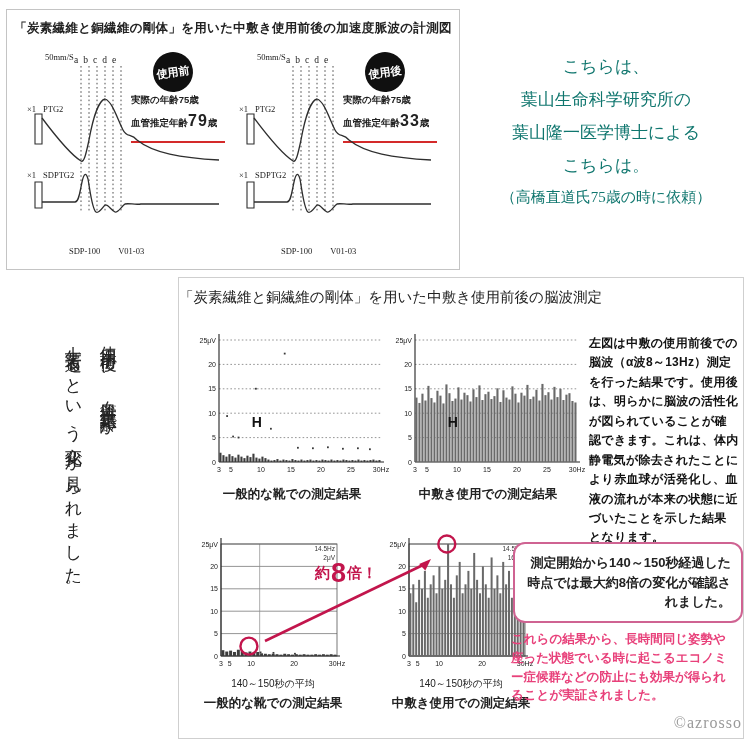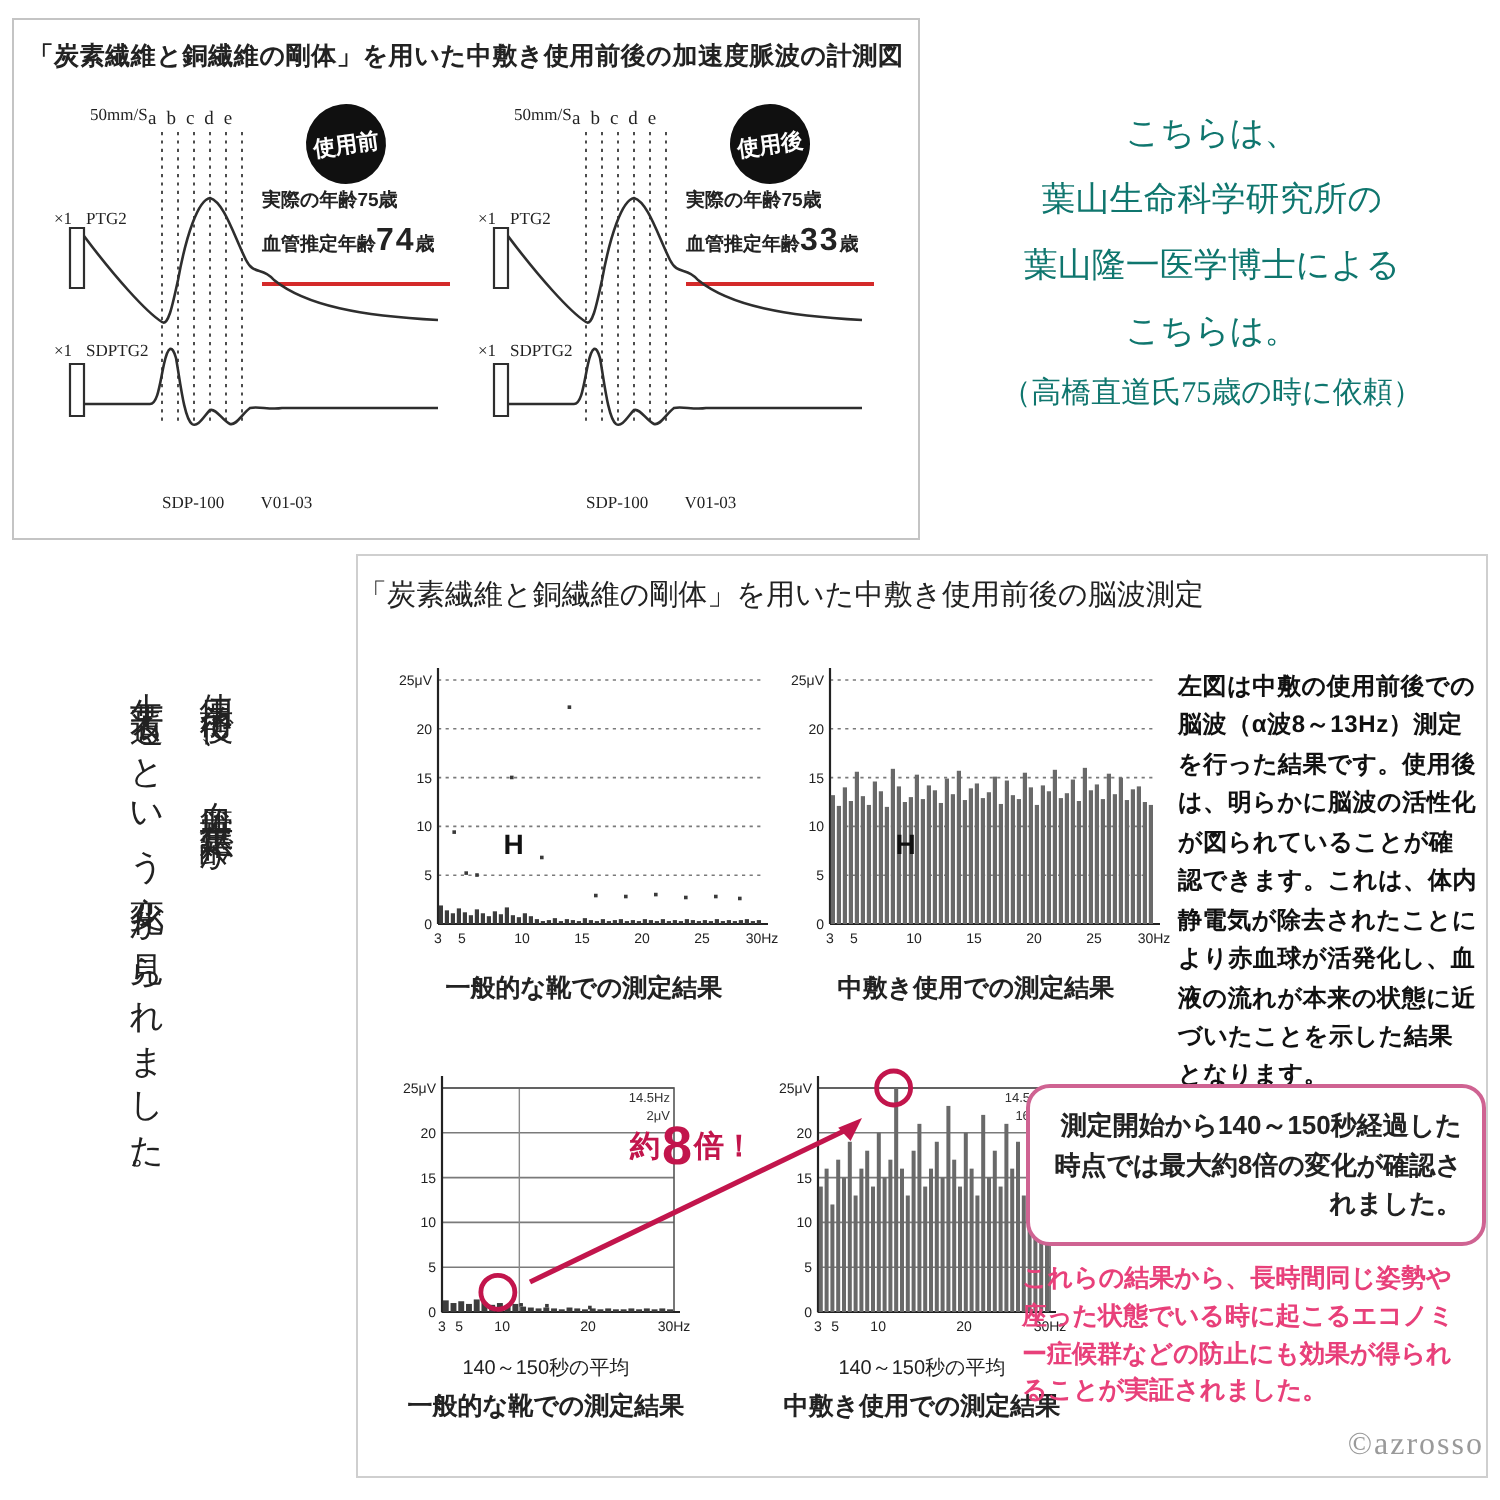--- a/index.html
+++ b/index.html
@@ -18,21 +18,21 @@
   .ages{position:absolute;top:50px;left:110px;width:94px;font-size:9.5px;font-weight:bold;}
   .age-row{display:flex;align-items:baseline;height:14px;}
   .age-row.est{margin-top:4px;border-bottom:2px solid var(--underline,#d42a2a);padding-bottom:13px;height:16px;}
   .est-val b{font-size:16px;font-weight:bold;letter-spacing:1px;}
   .trace-label{position:absolute;left:6px;font-size:8.5px;font-family:"Liberation Serif",serif;display:flex;gap:7px;}
   .tr1{top:60px;} .tr2{top:126px;}
   .pulse-svg{position:absolute;top:18px;left:2px;width:200px;height:170px;}
   .wline{fill:none;stroke:#2e2e2e;stroke-width:1.3;}
   .cal{fill:none;stroke:#2e2e2e;stroke-width:1.1;}
   .dotline{stroke:#3a3a3a;stroke-width:0.9;stroke-dasharray:1.6 2.6;}
-  .device{position:absolute;top:202px;left:60px;font-size:8.5px;font-family:"Liberation Serif",serif;display:flex;gap:18px;text-align:right;}
+  .device{position:absolute;top:202px;left:48px;font-size:8.5px;font-family:"Liberation Serif",serif;display:flex;gap:18px;text-align:right;}
 
   
   .side-note{position:absolute;left:468px;top:50px;width:276px;text-align:center;font-family:"Liberation Serif","DejaVu Serif",serif;font-size:17px;line-height:1.95;color:#0f766e;}
   .side-note div:last-child{font-size:15px;}
 
   
   .vertical-note{position:absolute;left:55px;top:333px;height:372px;writing-mode:vertical-rl;font-family:"Liberation Serif","DejaVu Serif",serif;font-size:17px;letter-spacing:3px;line-height:2.05;color:#222;}
 
   
   .panel-eeg{position:absolute;left:178px;top:277px;width:564px;height:460px;border:1px solid #cfcfcf;background:#fff;}
@@ -63,21 +63,21 @@
     <span class="scale">50mm/S</span>
     <span class="abcde">abcde</span>
     <div class="badge">使用前</div>
     <div class="ages">
       <div class="age-row">
         <span>実際の年齢</span>
         <span>75歳</span>
       </div>
       <div class="age-row est">
         <span>血管推定年齢</span>
-        <span class="est-val"><b>74</b><span>歳</span></span>
+        <span class="est-val"><b>79</b><span>歳</span></span>
       </div>
     </div>
     <span class="trace-label tr1">
       <span>×1</span>
         <span>PTG2</span>
     </span>
     <span class="trace-label tr2">
       <span>×1</span>
         <span>SDPTG2</span>
     </span>

